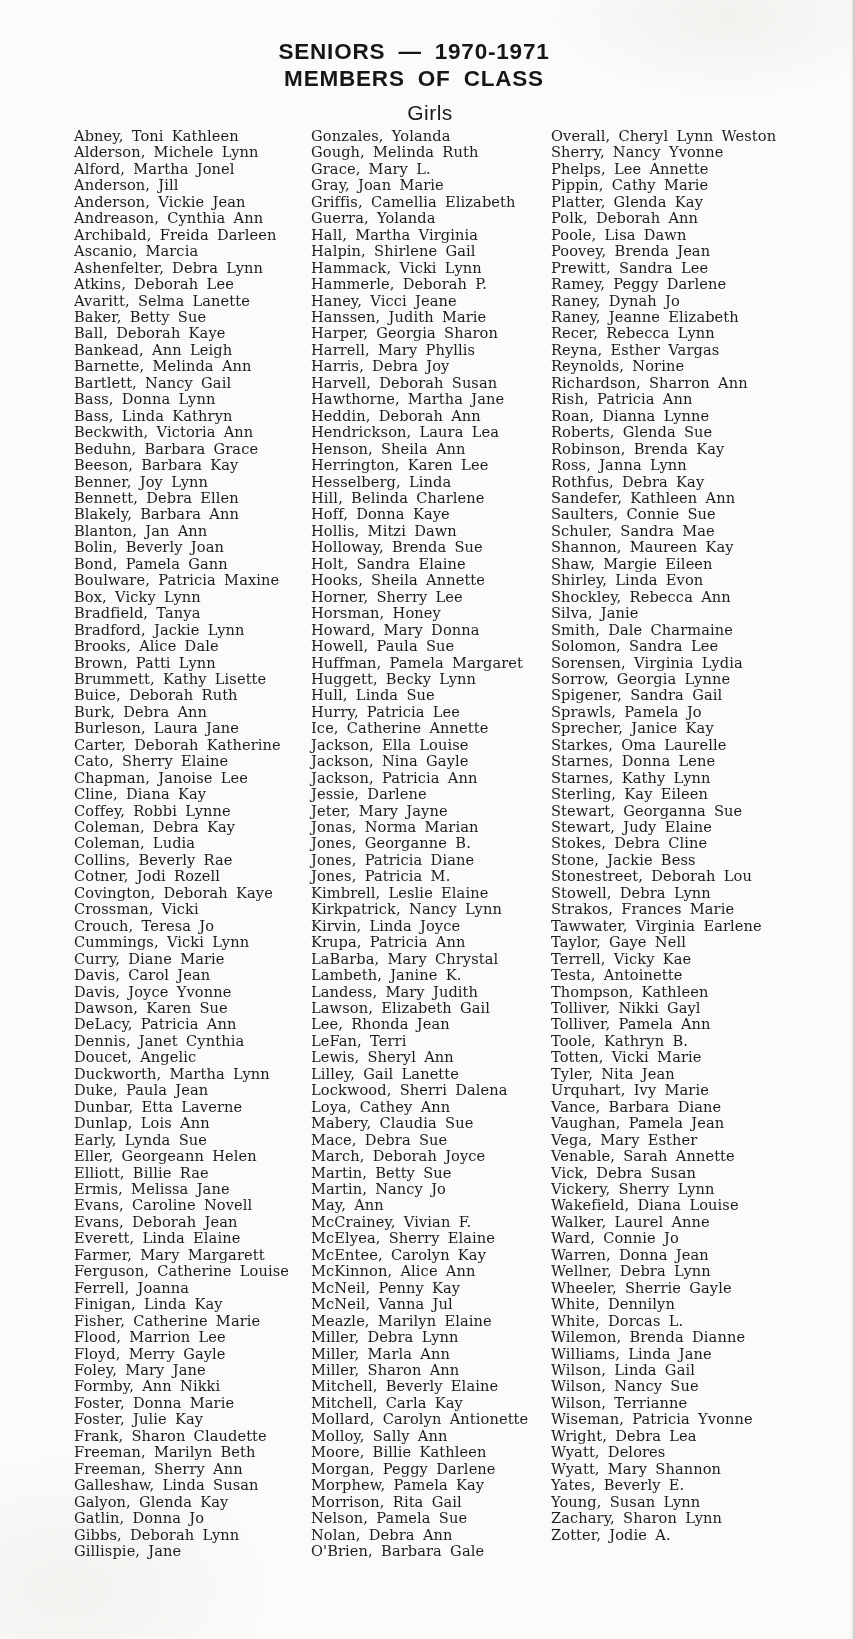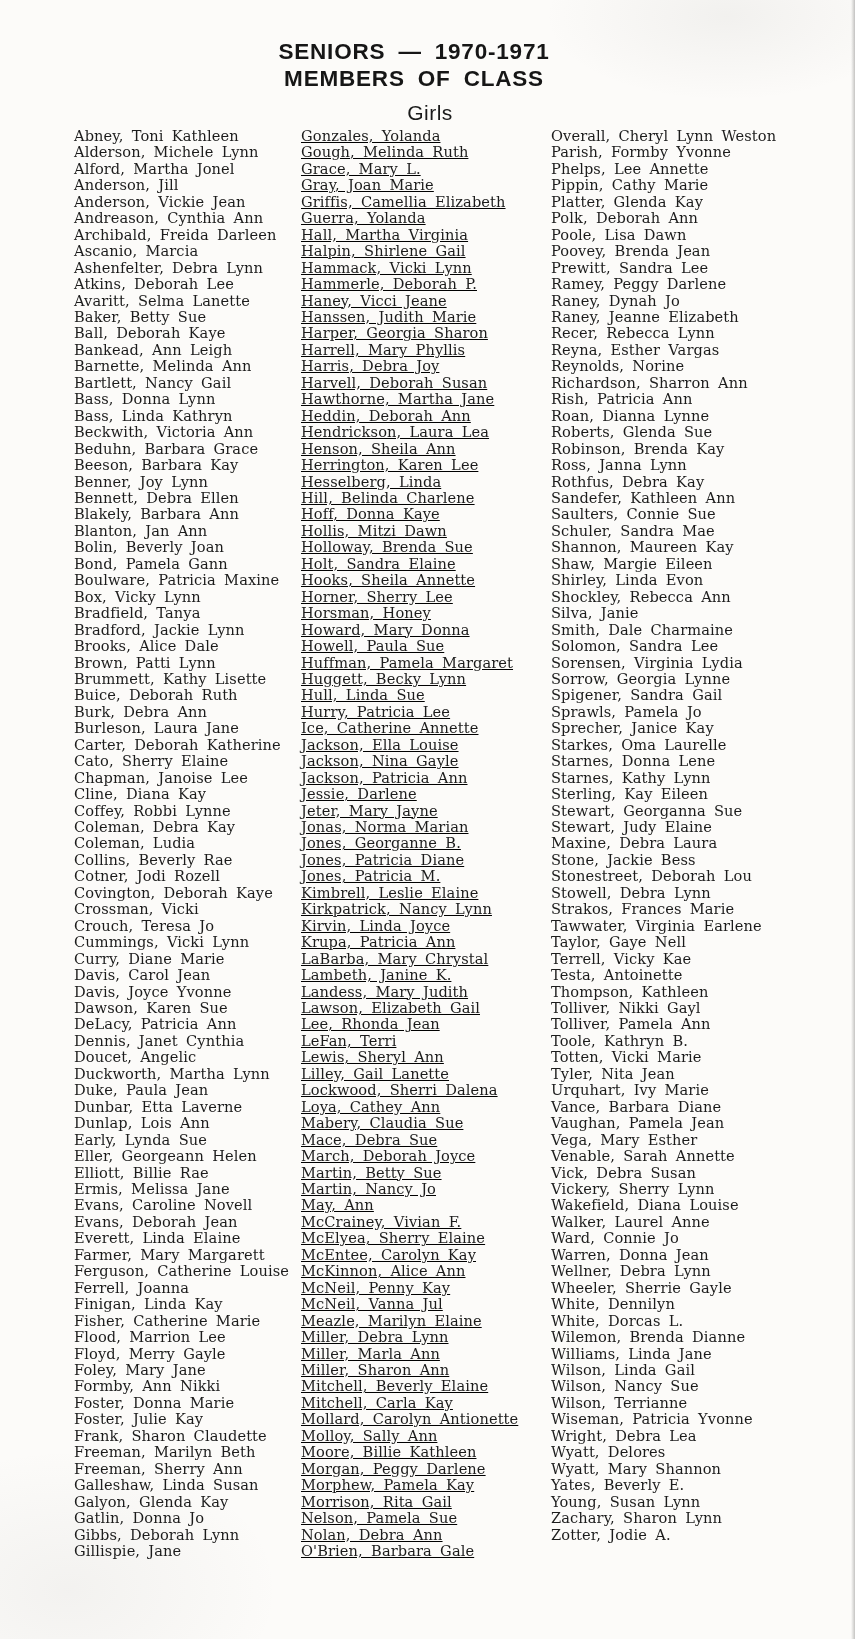--- a/index.html
+++ b/index.html
@@ -59,21 +59,21 @@
     margin-top: 9px;
     letter-spacing: 0.5px;
     color: #1a1a1a;
     padding-left: 32px;
   }
   .name-col {
     position: absolute;
     top: 128px;
   }
   .col-1 { left: 74px;  width: 234px; }
-  .col-2 { left: 301px; width: 236px; text-decoration: underline; }
+  .col-2 { left: 311px; width: 236px; }
   .col-3 { left: 551px; width: 250px; }
   .name-line {
     font-family: "DejaVu Serif", serif;
     font-size: 14.6px;
     line-height: 16.45px;
     white-space: nowrap;
     word-spacing: 3.5px;
     letter-spacing: 0.1px;
     color: #1c1c1c;
   }
@@ -264,21 +264,21 @@
       <div class="name-line">Morgan, Peggy Darlene</div>
       <div class="name-line">Morphew, Pamela Kay</div>
       <div class="name-line">Morrison, Rita Gail</div>
       <div class="name-line">Nelson, Pamela Sue</div>
       <div class="name-line">Nolan, Debra Ann</div>
       <div class="name-line">O'Brien, Barbara Gale</div>
     </div>
 
   <div class="name-col col-3">
       <div class="name-line">Overall, Cheryl Lynn Weston</div>
-      <div class="name-line">Parish, Formby Yvonne</div>
+      <div class="name-line">Sherry, Nancy Yvonne</div>
       <div class="name-line">Phelps, Lee Annette</div>
       <div class="name-line">Pippin, Cathy Marie</div>
       <div class="name-line">Platter, Glenda Kay</div>
       <div class="name-line">Polk, Deborah Ann</div>
       <div class="name-line">Poole, Lisa Dawn</div>
       <div class="name-line">Poovey, Brenda Jean</div>
       <div class="name-line">Prewitt, Sandra Lee</div>
       <div class="name-line">Ramey, Peggy Darlene</div>
       <div class="name-line">Raney, Dynah Jo</div>
       <div class="name-line">Raney, Jeanne Elizabeth</div>
@@ -306,21 +306,21 @@
       <div class="name-line">Sorrow, Georgia Lynne</div>
       <div class="name-line">Spigener, Sandra Gail</div>
       <div class="name-line">Sprawls, Pamela Jo</div>
       <div class="name-line">Sprecher, Janice Kay</div>
       <div class="name-line">Starkes, Oma Laurelle</div>
       <div class="name-line">Starnes, Donna Lene</div>
       <div class="name-line">Starnes, Kathy Lynn</div>
       <div class="name-line">Sterling, Kay Eileen</div>
       <div class="name-line">Stewart, Georganna Sue</div>
       <div class="name-line">Stewart, Judy Elaine</div>
-      <div class="name-line">Maxine, Debra Laura</div>
+      <div class="name-line">Stokes, Debra Cline</div>
       <div class="name-line">Stone, Jackie Bess</div>
       <div class="name-line">Stonestreet, Deborah Lou</div>
       <div class="name-line">Stowell, Debra Lynn</div>
       <div class="name-line">Strakos, Frances Marie</div>
       <div class="name-line">Tawwater, Virginia Earlene</div>
       <div class="name-line">Taylor, Gaye Nell</div>
       <div class="name-line">Terrell, Vicky Kae</div>
       <div class="name-line">Testa, Antoinette</div>
       <div class="name-line">Thompson, Kathleen</div>
       <div class="name-line">Tolliver, Nikki Gayl</div>

